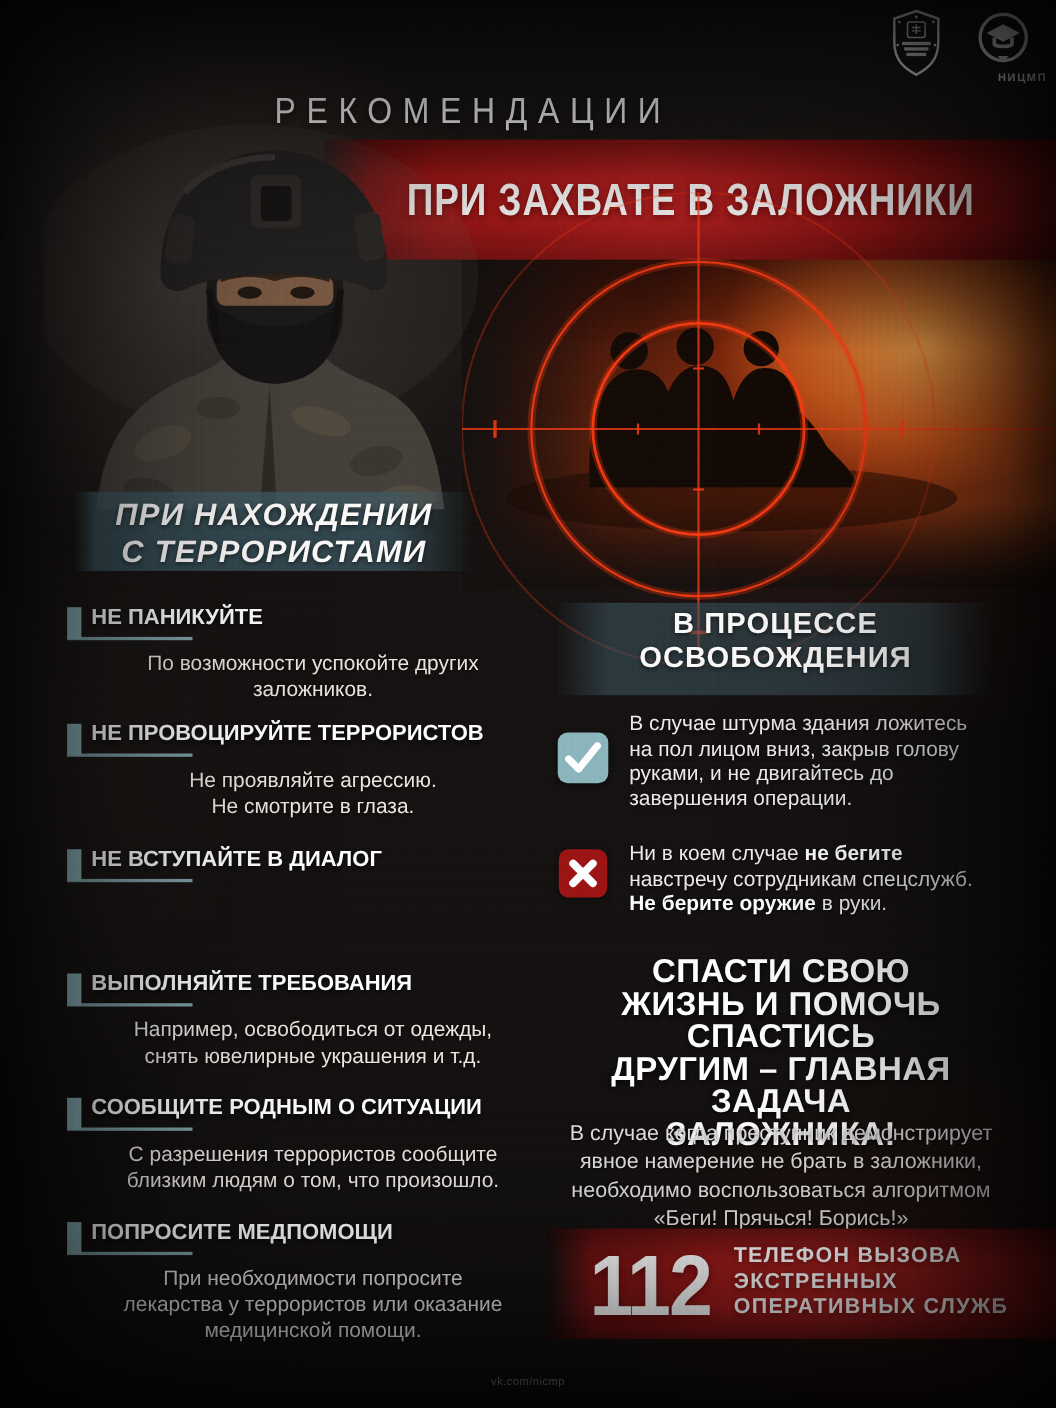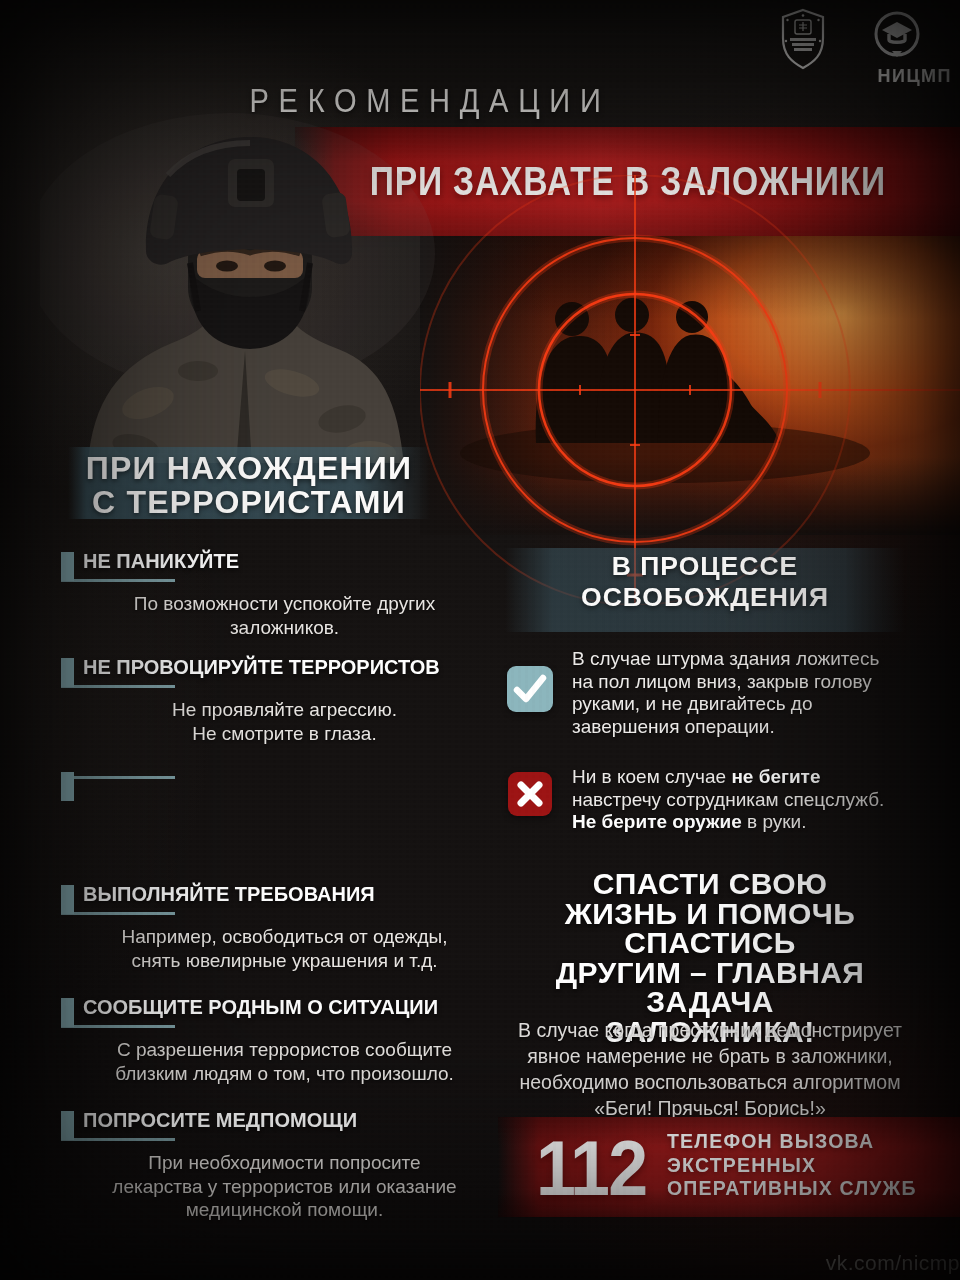--- a/index.html
+++ b/index.html
@@ -20,21 +20,21 @@
     box-shadow:inset 0 0 200px 70px rgba(0,0,0,.82), inset 0 0 60px 10px rgba(0,0,0,.5);}
   #grain{left:0;top:0;width:960px;height:1280px;z-index:10;opacity:.5;
     background:
       repeating-linear-gradient(0deg, rgba(255,255,255,.012) 0 2px, transparent 2px 5px),
       repeating-linear-gradient(90deg, rgba(0,0,0,.025) 0 3px, transparent 3px 7px);}
   
   #page-title{left:430px;top:82px;z-index:5;color:#f1efec;font-size:33px;font-weight:400;
     letter-spacing:11px;white-space:nowrap;transform:translateX(-50%) scaleX(.88);
     text-shadow:0 2px 6px rgba(0,0,0,.6);}
   #org-logos{right:8px;top:8px;z-index:6;display:flex;align-items:flex-start;gap:14px;}
-  #nicmp-label{color:#efedeb;font-size:18px;font-weight:bold;letter-spacing:1.5px;text-align:center;margin-top:4px;margin-left:36px;}
+  #nicmp-label{color:#efedeb;font-size:10px;font-weight:bold;letter-spacing:1.5px;text-align:center;margin-top:4px;margin-left:36px;}
   
   #alert-banner{left:295px;top:127px;width:665px;height:109px;z-index:2;
     background:
       linear-gradient(180deg, rgba(35,0,0,.38), rgba(35,0,0,0) 32%, rgba(25,0,0,0) 68%, rgba(25,0,0,.32)),
       linear-gradient(90deg, rgba(109,14,14,0) 0%, rgba(128,18,18,.85) 6%, #9c1616 15%, #b22020 46%, #8f1414 78%, #701010 100%);
     display:flex;align-items:center;justify-content:center;}
   #alert-banner-title{color:#f5f3f1;font-size:41px;font-weight:bold;white-space:nowrap;
     letter-spacing:1px;transform:scaleX(.82);text-shadow:0 3px 8px rgba(60,0,0,.55);}
   
   #hero-scene{left:420px;top:235px;width:540px;height:300px;z-index:1;
@@ -46,22 +46,22 @@
   #hero-scene::before{content:"";position:absolute;inset:0;
     background:
       linear-gradient(90deg, #141110 0%, rgba(20,17,16,0) 24%),
       linear-gradient(0deg, rgba(19,16,15,.95) 0%, rgba(19,16,15,0) 26%),
       linear-gradient(180deg, rgba(25,8,5,.45), transparent 28%);}
   #crosshair{left:420px;top:175px;z-index:3;}
   
   .band{color:#fbfaf9;font-weight:bold;text-align:center;text-shadow:0 2px 5px rgba(0,0,0,.55);
     white-space:pre-line;}
   #captivity-header{left:68px;top:447px;width:362px;height:72px;z-index:5;
-    font-size:32px;line-height:34px;letter-spacing:1.2px;padding-top:4px;box-sizing:border-box;
-    background:linear-gradient(90deg, rgba(62,90,101,0) 0%, rgba(62,90,101,.78) 5%, rgba(62,90,101,.72) 80%, rgba(62,90,101,0) 100%);}
+    font-size:28px;line-height:34px;letter-spacing:1.2px;padding-top:4px;box-sizing:border-box;
+    background:linear-gradient(90deg, rgba(62,90,101,0) 0%, rgba(62,90,101,.78) 5%, rgba(62,90,101,.72) 80%, rgba(62,90,101,0) 100%);font-style:italic;}
   #release-header{left:505px;top:548px;width:400px;height:84px;z-index:5;
     font-size:26.5px;line-height:31px;letter-spacing:1px;padding-top:3px;box-sizing:border-box;
     background:linear-gradient(90deg, rgba(58,82,92,0) 0%, rgba(58,82,92,.6) 12%, rgba(58,82,92,.55) 85%, rgba(58,82,92,0) 100%);}
   
   .cap-item{position:absolute;left:61px;width:425px;z-index:5;}
   .cap-item .bar{position:absolute;left:0;top:2px;width:13px;height:29px;background:#8fb7be;}
   .cap-item h3{margin:0 0 0 22px;font-size:20px;font-weight:bold;color:#ffffff;white-space:nowrap;
     text-shadow:0 2px 4px rgba(0,0,0,.6);}
   .cap-item .rule{width:114px;height:3px;margin-top:6px;background:rgba(143,183,190,.88);}
   .cap-item p{margin:10px 0 0 22px;font-size:19px;line-height:23.5px;color:#e9e6e3;white-space:pre-line;
@@ -84,21 +84,21 @@
   #emergency-banner{left:498px;top:1117px;width:462px;height:100px;z-index:5;
     background:
       linear-gradient(180deg, rgba(28,5,5,.45), rgba(28,5,5,0) 30%, rgba(28,5,5,0) 72%, rgba(28,5,5,.42)),
       linear-gradient(90deg, rgba(90,14,14,0) 0%, rgba(132,20,20,.9) 9%, #9d1b1b 30%, #a32020 56%, #7e1414 100%);}
   #emergency-number{position:absolute;left:38px;top:6px;color:#ffffff;font-size:78px;font-weight:bold;
     letter-spacing:-2px;transform:scaleX(.92);transform-origin:left center;
     text-shadow:0 3px 8px rgba(50,0,0,.5);}
   #emergency-label{position:absolute;left:169px;top:13px;color:#ffffff;font-size:19.5px;line-height:23.5px;
     font-weight:bold;letter-spacing:1.2px;white-space:pre-line;text-shadow:0 2px 5px rgba(50,0,0,.5);}
   
-  #footer-link{left:0;top:1251px;width:960px;z-index:5;text-align:right;color:#918d89;font-size:21px;
+  #footer-link{left:0;top:1251px;width:960px;z-index:5;text-align:center;color:#918d89;font-size:10px;
     letter-spacing:.5px;}
 </style>
 </head>
 <body>
 
 <div id="poster">
 
   <div id="hero-scene" class="abs noninteract">
     <svg width="540" height="300" viewBox="0 0 540 300" style="position:absolute;left:0;top:0;">
       <ellipse cx="245" cy="218" rx="205" ry="30" fill="rgba(22,9,4,.5)"></ellipse>
@@ -211,20 +211,21 @@
   </div>
   <div class="cap-item" style="top:656px;">
     <div class="bar"></div>
     <h3>НЕ ПРОВОЦИРУЙТЕ ТЕРРОРИСТОВ</h3>
     <div class="rule"></div>
     <p>Не проявляйте агрессию.
 Не смотрите в глаза.</p>
   </div>
   <div class="cap-item" style="top:770px;">
     <div class="bar"></div>
+    <h3>НЕ ВСТУПАЙТЕ В ДИАЛОГ</h3>
     <div class="rule"></div>
   </div>
   <div class="cap-item" style="top:883px;">
     <div class="bar"></div>
     <h3>ВЫПОЛНЯЙТЕ ТРЕБОВАНИЯ</h3>
     <div class="rule"></div>
     <p>Например, освободиться от одежды,
 снять ювелирные украшения и т.д.</p>
   </div>
   <div class="cap-item" style="top:996px;">

